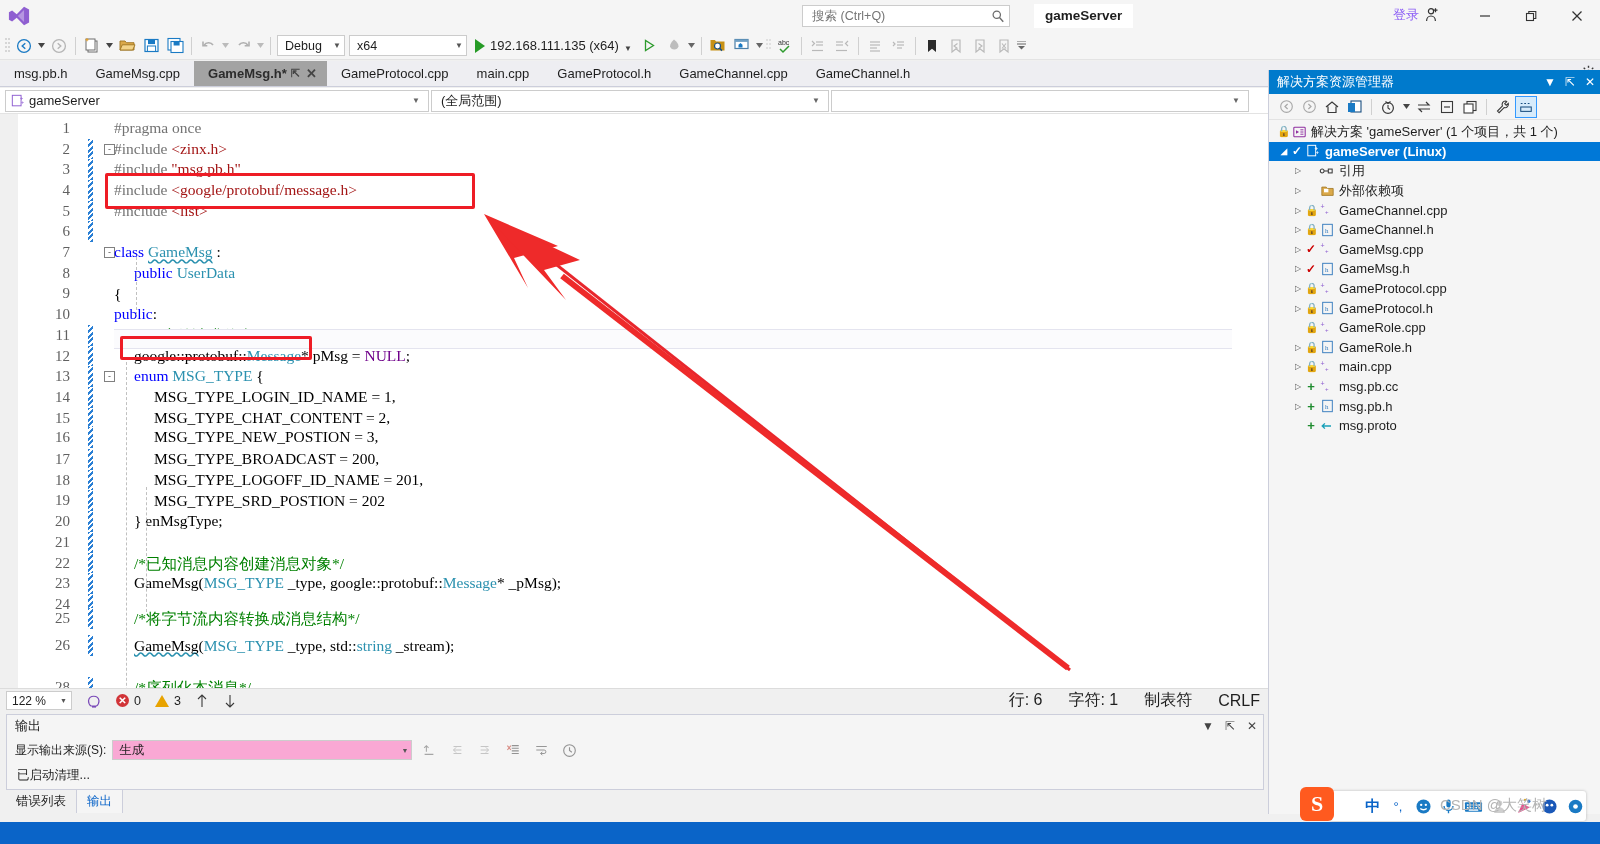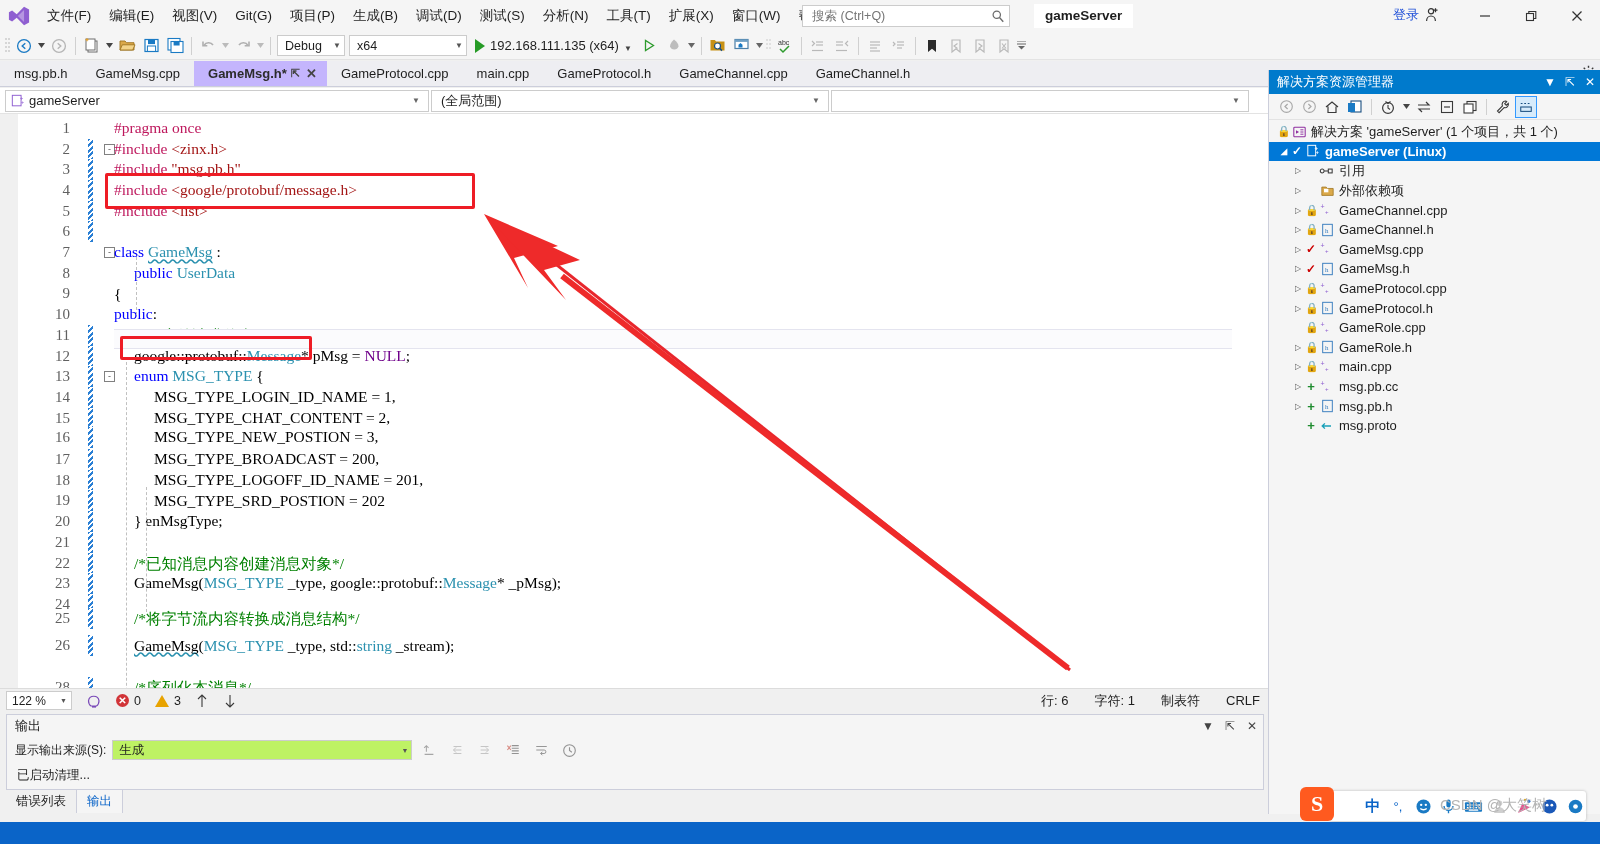--- a/index.html
+++ b/index.html
@@ -35,21 +35,21 @@
     border: 0; outline: 0; flex: 1; font-size: 12.5px; color: #444;
     font-family: "Liberation Sans", sans-serif; background: transparent;
   }
   .search-box .mag { width: 14px; height: 14px; flex: none; opacity: .75; }
   .sln-name {
     position: absolute; left: 1034px; top: 4px; height: 24px; line-height: 24px;
     background: #fff; padding: 0 11px; font-size: 13.5px; font-weight: bold; color: #1e1e1e;
   }
   .login-area {
     position: absolute; right: 160px; top: 6px; display: flex; align-items: center; gap: 5px;
-    font-size: 13px; color: #1d4ed8;
+    font-size: 13px; color: #8b5cf6;
   }
   .wincontrols { position: absolute; right: 0; top: 0; display: flex; height: 32px; }
   .wc { width: 46px; height: 32px; display: flex; align-items: center; justify-content: center; }
 
   
   .toolbar {
     position: absolute; left: 0; top: 32px; width: 1600px; height: 28px;
     background: #f5f5f5; display: flex; align-items: center; padding-left: 4px;
     border-bottom: 1px solid #e3e3e3;
   }
@@ -74,21 +74,21 @@
   
   .tabstrip {
     position: absolute; left: 0; top: 61px; width: 1268px; height: 26px;
     background: #eeeef2; display: flex; align-items: stretch;
     border-bottom: 1px solid #cccedb;
   }
   .dtab {
     display: flex; align-items: center; padding: 0 14px; font-size: 13px;
     color: #1e1e1e; white-space: nowrap; background: #eeeef2; cursor: default;
   }
-  .dtab.active { background: #c4b5fd; font-weight: bold; color: #2c2c2c; padding-right: 4px; }
+  .dtab.active { background: #a3a3a3; font-weight: bold; color: #2c2c2c; padding-right: 4px; }
   .dtab .pin { font-size: 11px; padding: 0 4px; color: #444; }
   .dtab .x { font-size: 13px; padding: 0 6px 0 2px; color: #444; }
   .tabstrip-right {
     position: absolute; right: 0; top: 61px; width: 332px; height: 26px;
     background: #eeeef2; display: flex; align-items: center; justify-content: flex-end;
     border-bottom: 1px solid #cccedb;
   }
   .ts-ovf { width: 22px; text-align: center; font-size: 9px; color: #444; }
   .ts-gear { width: 24px; text-align: center; }
 
@@ -122,21 +122,21 @@
   .chgbar.mod { background: repeating-linear-gradient(135deg,#2a7fd4 0 2px,#ffffff 2px 4px); }
   .outl { position:absolute; left:104px; width:11px; height:11px; border:1px solid #808080;
           background:#fff; font-size:9px; line-height:9px; text-align:center; color:#555;
           top:5px; font-family:"Liberation Sans",sans-serif;}
   .ctext {
     position: absolute; left: 114px; font-family: "Liberation Serif", serif;
     font-size: 15.5px; white-space: pre; color: #000;
   }
   .hl-row { position: absolute; left: 114px; right: 0; height: 20px; border-top:1px solid #e4e4ef; border-bottom:1px solid #e4e4ef; background:#fbfbfd; }
   .k  { color: #0000ff; }           
-  .pp { color: #be185d; margin-top: 32px; }           
+  .pp { color: #737373; margin-top: 32px; }           
   .str{ color: #a31515; }           
   .cm { color: #008000; }           
   .ty { color: #2b91af; }           
   .mac{ color: #6f008a; }           
   .pl { color: #000; }
   .squig { text-decoration: underline wavy #2b91af; text-decoration-skip-ink:none; }
 
   
   .iguide { position:absolute; width:0; border-left:1px dashed #c0c0c0; }
 
@@ -162,34 +162,34 @@
   }
   .zoom-combo {
     width: 66px; height: 19px; margin-left: 6px; border: 1px solid #ccc; background:#fff;
     display:flex; align-items:center; padding:0 2px 0 5px; font-size:12px;
   }
   .zoom-combo .zc-arrow { margin-left:auto; font-size:7px; color:#555; padding-right:2px;}
   .st-item { display:flex; align-items:center; gap:5px; margin-left:14px; }
   .err-dot { width:13px;height:13px;border-radius:50%;background:#d13438;color:#fff;
     font-size:10px;line-height:13px;text-align:center;font-weight:bold; }
   .warn-tri { width:0;height:0;border-left:7px solid transparent;border-right:7px solid transparent;border-bottom:12px solid #e8a300;position:relative; }
-  .edstatus-right { position:absolute; right:8px; display:flex; align-items:center; gap:26px; font-size:13px;}
+  .edstatus-right { position:absolute; right:8px; display:flex; align-items:center; gap:26px; font-size:16px;}
 
   
   .outpanel {
     position: absolute; left: 6px; top: 714px; width: 1258px; height: 76px;
     background: #f5f5f5; border: 1px solid #cccedb;
   }
   .outpanel-title { height:22px; display:flex; align-items:center; font-size:13px; padding-left:8px; color:#1e1e1e;}
   .dotted-fill { flex:1; height:1px; margin:0 8px;
     background-image: radial-gradient(circle, #b9b9c4 1px, transparent 1px);
     background-size: 4px 4px; background-position: 0 0; align-self: center; }
   .op-icon { width:22px; text-align:center; font-size:12px; color:#444; }
   .outpanel-row2 { height:26px; display:flex; align-items:center; padding-left:8px; gap:6px;}
-  .out-combo { width:300px; height:20px; border:1px solid #ccc; background:#bef264; display:flex; align-items:center;
+  .out-combo { width:300px; height:20px; border:1px solid #ccc; background:#f9a8d4; display:flex; align-items:center;
     font-size:12.5px; padding:0 3px 0 6px; }
   .out-combo .oc-arrow { margin-left:auto; font-size:7px; color:#555; }
   .ob { width:22px;height:20px;display:flex;align-items:center;justify-content:center;opacity:.55;}
   .outbody { position:absolute; left:4px; right:4px; top:50px; bottom:4px; background:#f5f5f5;
      font-size:12.5px; padding:2px 6px; color:#1e1e1e; }
 
   
   .bottom-tabs { position:absolute; left:6px; top:791px; display:flex; align-items:flex-end; height:22px;}
   .btab { font-size:12.5px; padding:3px 10px; color:#1e1e1e; }
   .btab.active { background:#f5f5f5; border:1px solid #cccedb; border-bottom:none; color:#0a64c8; }
@@ -249,35 +249,20 @@
 <body>
 
 <div id="app">
 
   <div class="menubar">
     <div class="vslogo">
       <svg width="22" height="22" viewBox="0 0 24 24">
         <path d="M17.5 2 23 5v14l-5.5 3-8-8-5 4L1 16V8l3.5-2 5 4z" fill="#8f5fd1"></path>
         <path d="M17.5 5.5v13L10.8 12z" fill="#fff" opacity="0.35"></path>
       </svg>
-    </div>
-    <div class="menu-items">
-      <div class="menu-item">文件(F)</div>
-      <div class="menu-item">编辑(E)</div>
-      <div class="menu-item">视图(V)</div>
-      <div class="menu-item">Git(G)</div>
-      <div class="menu-item">项目(P)</div>
-      <div class="menu-item">生成(B)</div>
-      <div class="menu-item">调试(D)</div>
-      <div class="menu-item">测试(S)</div>
-      <div class="menu-item">分析(N)</div>
-      <div class="menu-item">工具(T)</div>
-      <div class="menu-item">扩展(X)</div>
-      <div class="menu-item">窗口(W)</div>
-      <div class="menu-item">帮助(H)</div>
     </div>
 
     <div class="search-box">
       <input placeholder="搜索 (Ctrl+Q)" style="">
       <svg class="mag" viewBox="0 0 16 16">
         <circle cx="6.6" cy="6.6" r="4.2" fill="none" stroke="#3a3a3a" stroke-width="1.4"></circle>
         <line x1="9.7" y1="9.7" x2="14" y2="14.5" stroke="#3a3a3a" stroke-width="1.6"></line>
       </svg>
     </div>
 

